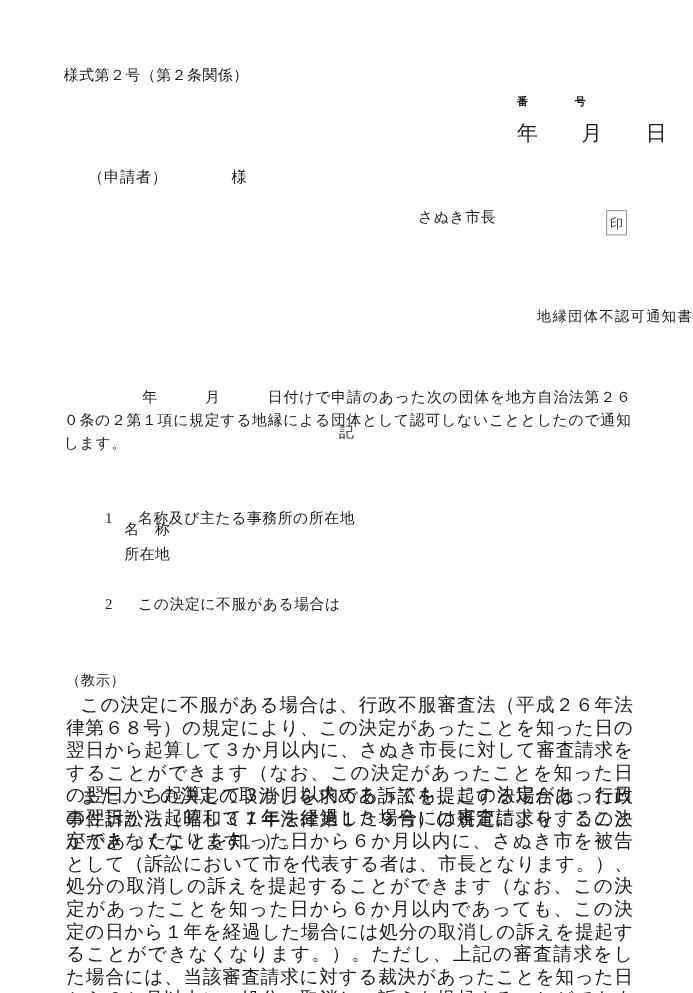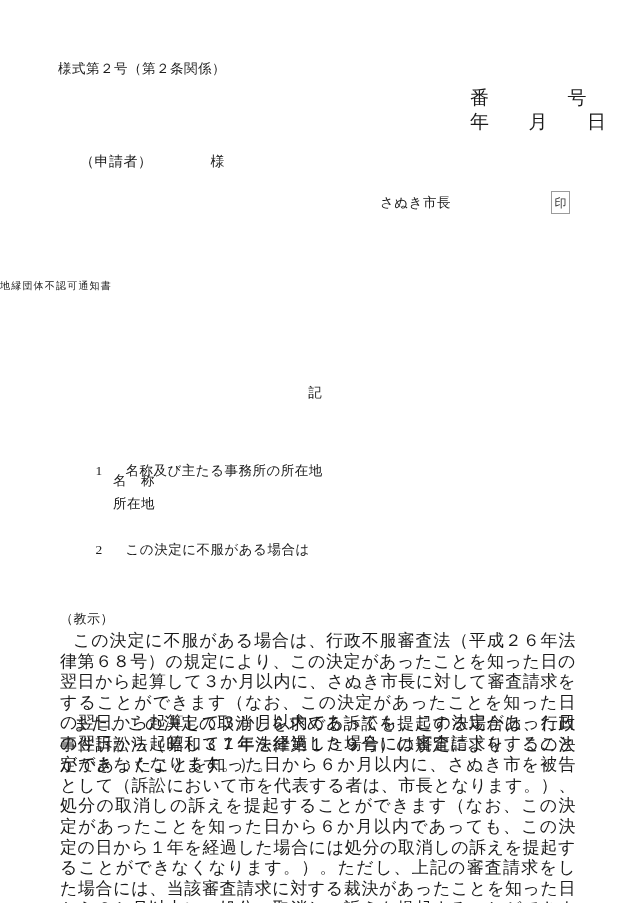--- a/index.html
+++ b/index.html
@@ -41,41 +41,41 @@
 
   
   #form-number {
     left: 58px;
     top: 62px;
     font-size: 13.5px;
   }
   #doc-number {
     left: 470px;
     top: 88px;
-    font-size: 19px;
+    font-size: 10px;
+    font-weight: bold;
   }
   #doc-date {
     left: 470px;
     top: 112px;
     font-size: 19px;
   }
   #addressee {
     left: 80px;
     top: 155px;
     font-size: 14px;
   }
 
   
   #issuer-row {
     position: absolute;
     left: 380px;
     top: 191px;
     width: 190px;
     display: flex;
-    align-items: center;
   }
   #issuer-name {
     font-size: 13.5px;
     letter-spacing: 0.5px;
     white-space: pre;
   }
   #seal-box {
     margin-left: auto;
     width: 19px;
     height: 23px;
@@ -88,22 +88,22 @@
     color: #3a3a3a;
     box-sizing: border-box;
   }
 
   
   #doc-title {
     position: absolute;
     left: 0;
     top: 281px;
     width: 630px;
-    text-align: left;
-    font-size: 10px;
+    text-align: right;
+    font-size: 13px;
     letter-spacing: 1.2px;
   }
 
   
   #body-paragraph {
     left: 58px;
     top: 350px;
     width: 516px;
     font-size: 13.5px;
   }
@@ -163,20 +163,21 @@
 
   <div class="line" id="addressee">（申請者）　　　　様</div>
 
   <div id="issuer-row">
     <span id="issuer-name">さぬき市長</span>
     <span id="seal-box">印</span>
   </div>
 
   <div id="doc-title">地縁団体不認可通知書</div>
 
+  <div class="para" id="body-paragraph">　　　　　年　　　月　　　日付けで申請のあった次の団体を地方自治法第２６０条の２第１項に規定する地縁による団体として認可しないこととしたので通知します。</div>
 
   <div id="ki-marker">記</div>
 
   <div class="item-row" id="item1-row">
     <span class="item-num">1</span><span>名称及び主たる事務所の所在地</span>
   </div>
   <div class="item-row" id="item1-sub1">名　称</div>
   <div class="item-row" id="item1-sub2">所在地</div>
 
   <div class="item-row" id="item2-row">

